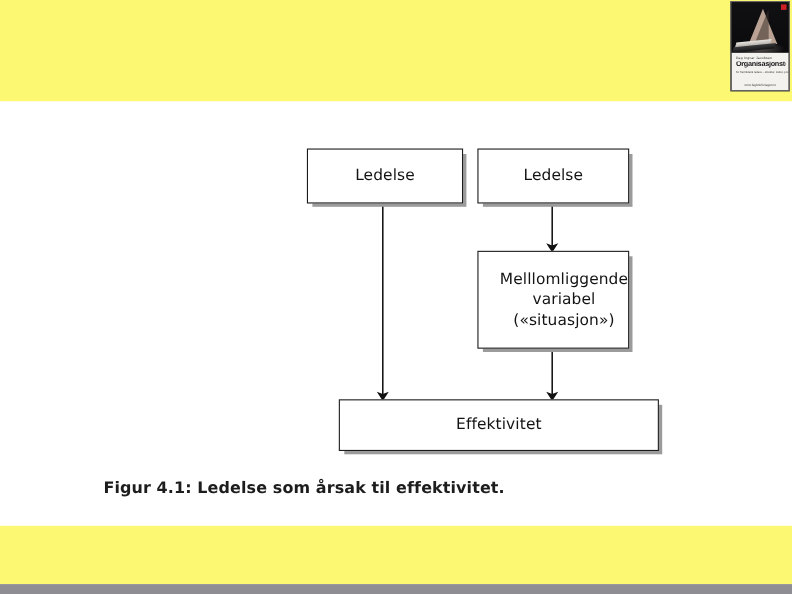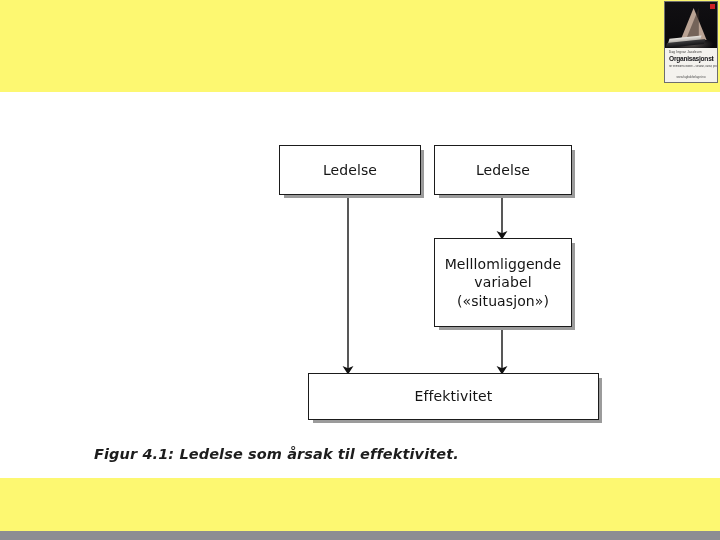--- a/index.html
+++ b/index.html
@@ -138,21 +138,21 @@
     width: 100%;
     text-align: center;
     font-size: 2.4px;
     color: #4a4a4a;
     transform: scale(1.2);
   }
 
   
   .figure {
     position: absolute;
-    left: 0; top: 108px;
+    left: 0; top: 98px;
     width: 720px; height: 386px;
   }
 
   .node {
     position: absolute;
     background: #ffffff;
     border: 1px solid #1b1b1b;
     box-sizing: border-box;
     box-shadow: 4px 4px 0 -1px #9b9b9b;
     display: flex;
@@ -164,39 +164,38 @@
     color: #141414;
     font-family: "DejaVu Sans", "Liberation Sans", sans-serif;
     font-size: 14px;
     line-height: 1.32;
     letter-spacing: 0.1px;
     white-space: pre-line;
   }
 
   #node-ledelse-left  { left: 279px; top: 37px;  width: 142px; height: 50px; }
   #node-ledelse-right { left: 434px; top: 37px;  width: 138px; height: 50px; }
-  #node-mediator      { left: 434px; top: 130px; width: 138px; height: 89px; }
+  #node-mediator      { left: 434px; top: 130px; width: 138px; height: 89px; justify-content: flex-end; }
   #node-effektivitet  { left: 280px; top: 265px; width: 291px; height: 47px; margin-left: 28px; }
 
   .arrow-svg {
     position: absolute;
     left: 0; top: 0;
     width: 720px; height: 386px;
     overflow: visible;
     pointer-events: none;
   }
 
   .caption {
     position: absolute;
     left: 94px; top: 338px;
     width: 560px;
     color: #1d1d1d;
     font-family: "DejaVu Sans", "Liberation Sans", sans-serif;
     font-size: 14.5px;
-    font-style: italic;
     font-weight: bold;
     letter-spacing: 0.1px;
   }
 </style>
 </head>
 <body>
 
 <div id="slide">
 
   <div class="band-top"></div>

